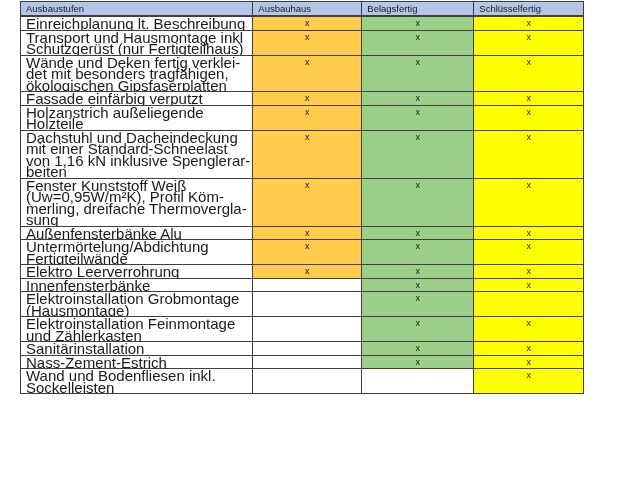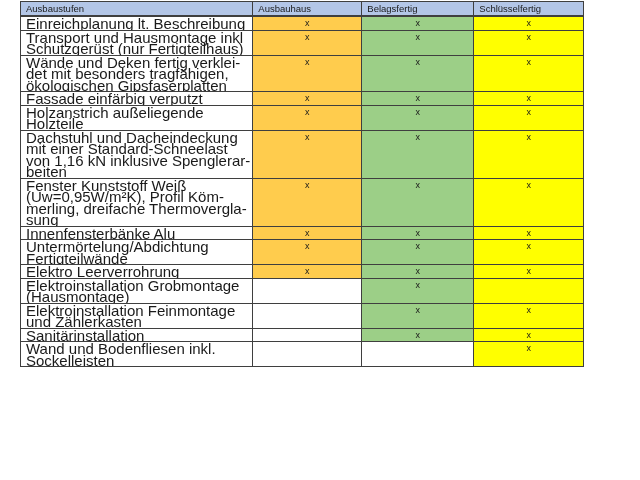--- a/index.html
+++ b/index.html
@@ -124,21 +124,21 @@
     <td class="label">Fenster Kunststoff Weiß
 (Uw=0,95W/m²K), Profil Köm-
 merling, dreifache Thermovergla-
 sung</td>
     <td class="mark fill-gold">x</td>
     <td class="mark fill-green">x</td>
     <td class="mark fill-yellow">x</td>
   </tr>
 
   <tr>
-    <td class="label">Innenfensterbänke Alu</td>
+    <td class="label">Außenfensterbänke Alu</td>
     <td class="mark fill-gold">x</td>
     <td class="mark fill-green">x</td>
     <td class="mark fill-yellow">x</td>
   </tr>
 
 
   <tr>
     <td class="label">Untermörtelung/Abdichtung
 Fertigteilwände</td>
     <td class="mark fill-gold">x</td>
@@ -146,20 +146,26 @@
     <td class="mark fill-yellow">x</td>
   </tr>
 
   <tr>
     <td class="label">Elektro Leerverrohrung</td>
     <td class="mark fill-gold">x</td>
     <td class="mark fill-green">x</td>
     <td class="mark fill-yellow">x</td>
   </tr>
 
+  <tr>
+    <td class="label">Innenfensterbänke</td>
+    <td class="mark"></td>
+    <td class="mark fill-green">x</td>
+    <td class="mark fill-yellow">x</td>
+  </tr>
 
   <tr>
     <td class="label">Elektroinstallation Grobmontage
 (Hausmontage)</td>
     <td class="mark"></td>
     <td class="mark fill-green">x</td>
     <td class="mark fill-yellow"></td>
   </tr>
 
   <tr>
@@ -171,20 +177,26 @@
   </tr>
 
   <tr>
     <td class="label">Sanitärinstallation</td>
     <td class="mark"></td>
     <td class="mark fill-green">x</td>
     <td class="mark fill-yellow">x</td>
   </tr>
 
 
+  <tr>
+    <td class="label">Nass-Zement-Estrich</td>
+    <td class="mark"></td>
+    <td class="mark fill-green">x</td>
+    <td class="mark fill-yellow">x</td>
+  </tr>
 
 
   <tr>
     <td class="label">Wand und Bodenfliesen inkl.
 Sockelleisten</td>
     <td class="mark"></td>
     <td class="mark"></td>
     <td class="mark fill-yellow">x</td>
   </tr>
 

